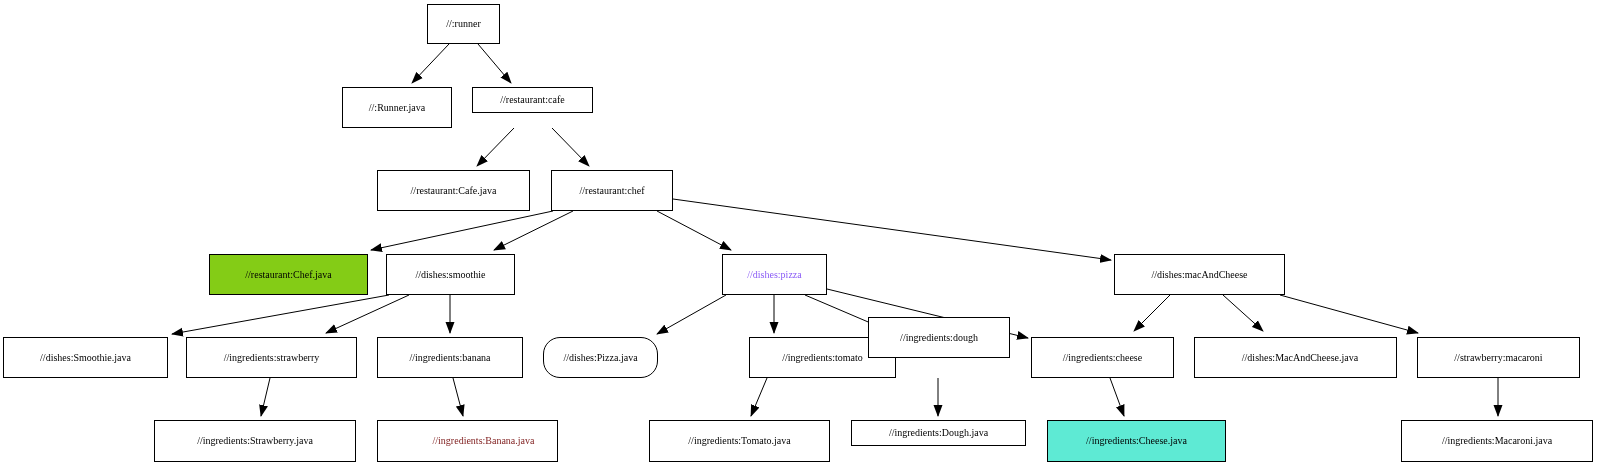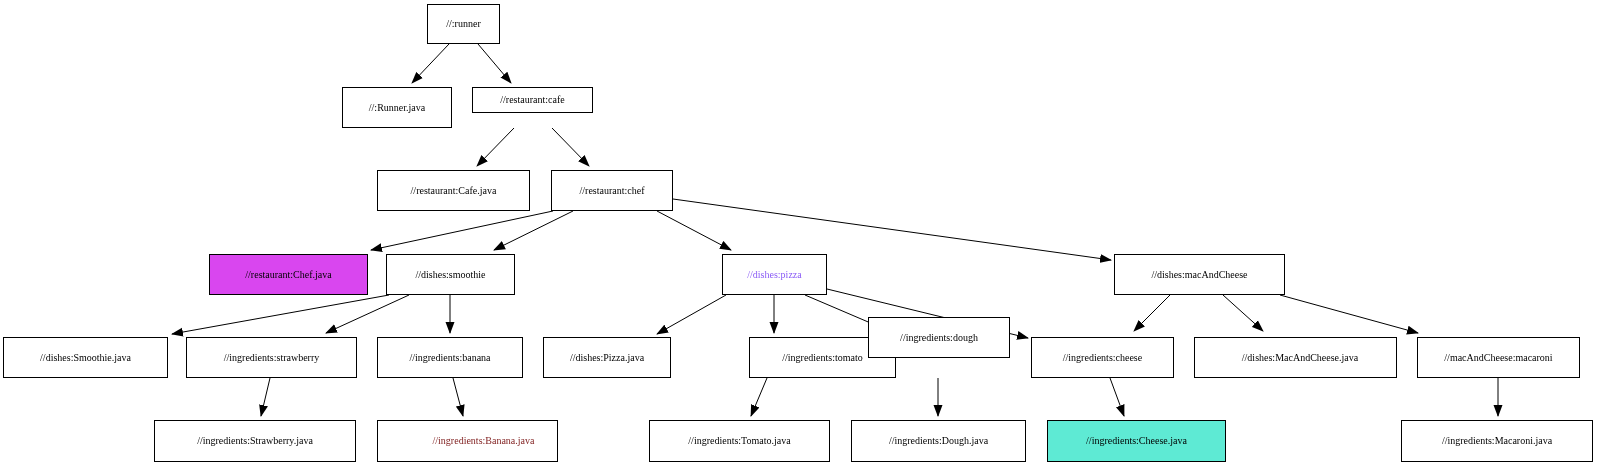--- a/index.html
+++ b/index.html
@@ -86,69 +86,69 @@
       </div>
       <div class="graph-node" style="left: 472px; top: 87px; width: 121px; height: 26px; border-color: rgb(0, 0, 0); background: rgb(255, 255, 255);">
         <span class="node-label" style="color: rgb(0, 0, 0);">//restaurant:cafe</span>
       </div>
       <div class="graph-node" style="left: 377px; top: 170px; width: 153px; height: 41px; border-color: rgb(0, 0, 0); background: rgb(255, 255, 255);">
         <span class="node-label" style="color: rgb(0, 0, 0);">//restaurant:Cafe.java</span>
       </div>
       <div class="graph-node" style="left: 551px; top: 170px; width: 122px; height: 41px; border-color: rgb(0, 0, 0); background: rgb(255, 255, 255);">
         <span class="node-label" style="color: rgb(0, 0, 0);">//restaurant:chef</span>
       </div>
-      <div class="graph-node" style="left: 209px; top: 254px; width: 159px; height: 41px; border-color: rgb(0, 0, 0); background: #d946ef;">
+      <div class="graph-node" style="left: 209px; top: 254px; width: 159px; height: 41px; border-color: rgb(0, 0, 0); background: #84cc16;">
         <span class="node-label" style="color: rgb(0, 0, 0);">//restaurant:Chef.java</span>
       </div>
       <div class="graph-node" style="left: 386px; top: 254px; width: 129px; height: 41px; border-color: rgb(0, 0, 0); background: rgb(255, 255, 255);">
         <span class="node-label" style="color: rgb(0, 0, 0);">//dishes:smoothie</span>
       </div>
       <div class="graph-node" style="left: 722px; top: 254px; width: 105px; height: 41px; border-color: rgb(0, 0, 0); background: rgb(255, 255, 255);">
         <span class="node-label" style="color: #8b5cf6;">//dishes:pizza</span>
       </div>
       <div class="graph-node" style="left: 1114px; top: 254px; width: 171px; height: 41px; border-color: rgb(0, 0, 0); background: rgb(255, 255, 255);">
         <span class="node-label" style="color: rgb(0, 0, 0);">//dishes:macAndCheese</span>
       </div>
       <div class="graph-node" style="left: 3px; top: 337px; width: 165px; height: 41px; border-color: rgb(0, 0, 0); background: rgb(255, 255, 255);">
         <span class="node-label" style="color: rgb(0, 0, 0);">//dishes:Smoothie.java</span>
       </div>
       <div class="graph-node" style="left: 186px; top: 337px; width: 171px; height: 41px; border-color: rgb(0, 0, 0); background: rgb(255, 255, 255);">
         <span class="node-label" style="color: rgb(0, 0, 0);">//ingredients:strawberry</span>
       </div>
       <div class="graph-node" style="left: 377px; top: 337px; width: 146px; height: 41px; border-color: rgb(0, 0, 0); background: rgb(255, 255, 255);">
         <span class="node-label" style="color: rgb(0, 0, 0);">//ingredients:banana</span>
       </div>
-      <div class="graph-node" style="left: 543px; top: 337px; width: 128px; height: 41px; border-color: rgb(0, 0, 0); background: rgb(255, 255, 255);">
+      <div class="graph-node" style="left: 543px; top: 337px; width: 115px; height: 41px; border-color: rgb(0, 0, 0); background: rgb(255, 255, 255); border-radius: 17px;">
         <span class="node-label" style="color: rgb(0, 0, 0);">//dishes:Pizza.java</span>
       </div>
       <div class="graph-node" style="left: 701px; top: 337px; width: 147px; height: 41px; border-color: rgb(0, 0, 0); background: rgb(255, 255, 255); margin-left: 48px;">
         <span class="node-label" style="color: rgb(0, 0, 0);">//ingredients:tomato</span>
       </div>
       <div class="graph-node" style="left: 868px; top: 317px; width: 142px; height: 41px; border-color: rgb(0, 0, 0); background: rgb(255, 255, 255);">
         <span class="node-label" style="color: rgb(0, 0, 0);">//ingredients:dough</span>
       </div>
       <div class="graph-node" style="left: 1031px; top: 337px; width: 143px; height: 41px; border-color: rgb(0, 0, 0); background: rgb(255, 255, 255);">
         <span class="node-label" style="color: rgb(0, 0, 0);">//ingredients:cheese</span>
       </div>
       <div class="graph-node" style="left: 1194px; top: 337px; width: 203px; height: 41px; border-color: rgb(0, 0, 0); background: rgb(255, 255, 255); padding-left: 9px;">
         <span class="node-label" style="color: rgb(0, 0, 0);">//dishes:MacAndCheese.java</span>
       </div>
       <div class="graph-node" style="left: 1417px; top: 337px; width: 163px; height: 41px; border-color: rgb(0, 0, 0); background: rgb(255, 255, 255);">
-        <span class="node-label" style="color: rgb(0, 0, 0);">//macAndCheese:macaroni</span>
+        <span class="node-label" style="color: rgb(0, 0, 0);">//strawberry:macaroni</span>
       </div>
       <div class="graph-node" style="left: 154px; top: 420px; width: 202px; height: 42px; border-color: rgb(0, 0, 0); background: rgb(255, 255, 255);">
         <span class="node-label" style="color: rgb(0, 0, 0);">//ingredients:Strawberry.java</span>
       </div>
       <div class="graph-node" style="left: 377px; top: 420px; width: 181px; height: 42px; border-color: rgb(0, 0, 0); background: rgb(255, 255, 255);">
         <span class="node-label" style="color: #7f1d1d; margin-left: 32px;">//ingredients:Banana.java</span>
       </div>
       <div class="graph-node" style="left: 649px; top: 420px; width: 181px; height: 42px; border-color: rgb(0, 0, 0); background: rgb(255, 255, 255);">
         <span class="node-label" style="color: rgb(0, 0, 0);">//ingredients:Tomato.java</span>
       </div>
-      <div class="graph-node" style="left: 851px; top: 420px; width: 175px; height: 42px; border-color: rgb(0, 0, 0); background: rgb(255, 255, 255);">
+      <div class="graph-node" style="left: 851px; top: 420px; width: 175px; height: 26px; border-color: rgb(0, 0, 0); background: rgb(255, 255, 255);">
         <span class="node-label" style="color: rgb(0, 0, 0);">//ingredients:Dough.java</span>
       </div>
       <div class="graph-node" style="left: 1047px; top: 420px; width: 179px; height: 42px; border-color: rgb(0, 0, 0); background: #5eead4;">
         <span class="node-label" style="color: rgb(0, 0, 0);">//ingredients:Cheese.java</span>
       </div>
       <div class="graph-node" style="left: 1401px; top: 420px; width: 192px; height: 42px; border-color: rgb(0, 0, 0); background: rgb(255, 255, 255);">
         <span class="node-label" style="color: rgb(0, 0, 0);">//ingredients:Macaroni.java</span>
       </div>
     </div>
 </div>

